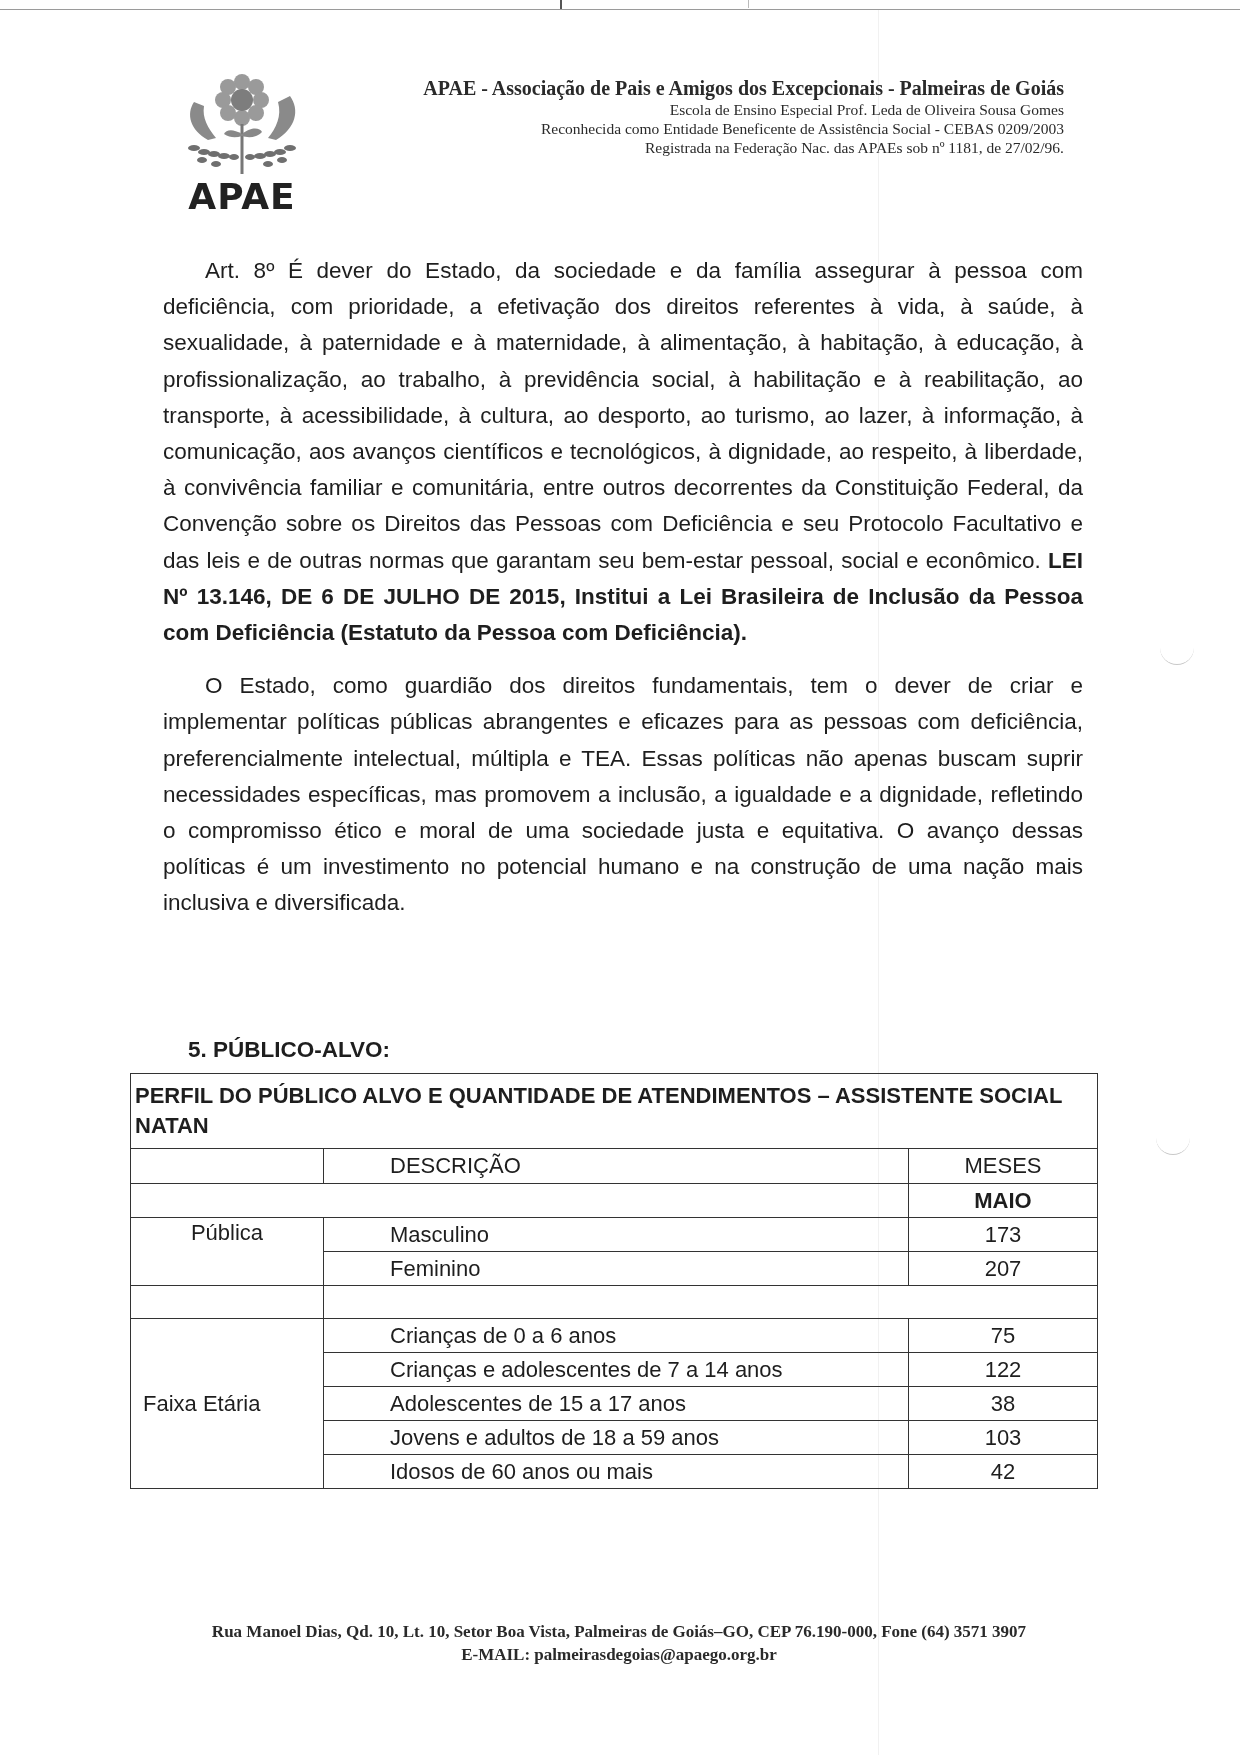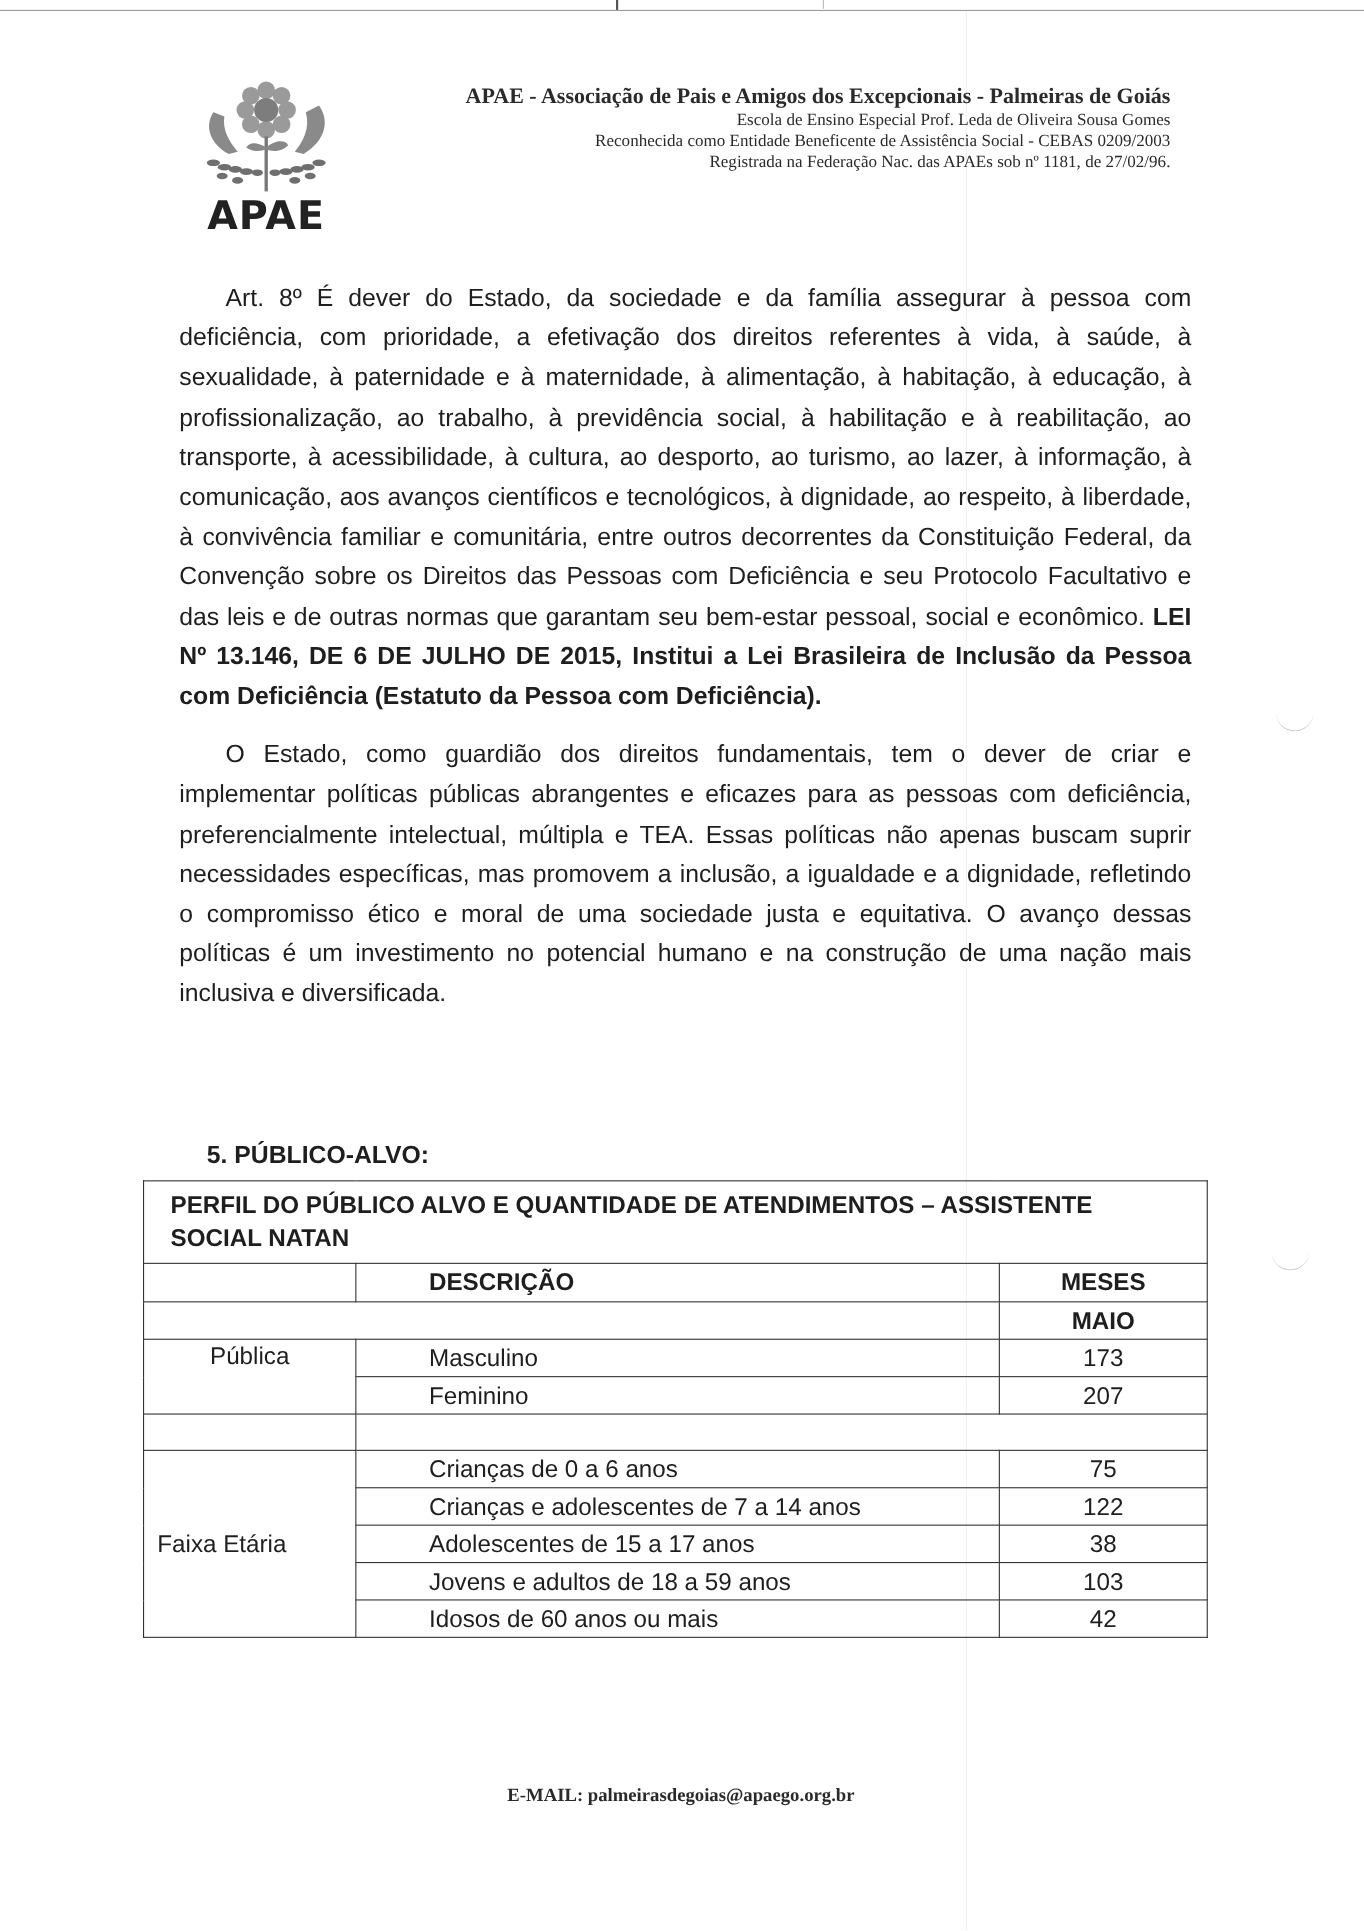--- a/index.html
+++ b/index.html
@@ -31,22 +31,22 @@
   .body-text p { margin: 17px; text-indent: 42px; }
   .body-text b { font-weight: bold; }
 
   .section-title { position: absolute; left: 188px; top: 1037px;
     font-family: "Liberation Sans", sans-serif; font-size: 22.5px; font-weight: bold; color: #1e1e1e; }
 
   
   table.profile { position: absolute; left: 130px; top: 1073px; width: 968px;
     border-collapse: collapse; font-family: "Liberation Sans", sans-serif; font-size: 22px; color: #1e1e1e; }
   table.profile td { border: 1.5px solid #333; padding: 0 8px; vertical-align: middle; }
-  .t-title { font-weight: bold; height: 70px; line-height: 30px; padding: 2px 24px !important; }
-  .t-head td { height: 34px; font-weight: bold; }
+  .t-title { font-weight: bold; height: 70px; line-height: 30px; padding: 2px 4px !important; }
+  .t-head td { height: 34px; font-weight: normal; }
   .c1 { width: 172px; }
   .c3 { width: 172px; text-align: center; }
   .desc-h { padding-left: 66px !important; }
   .month { text-align: center; font-weight: bold; }
   .row td { height: 33px; }
   .item { padding-left: 66px !important; }
   .cat { text-align: center; }
   .num { text-align: center; }
   .blank td { height: 32px; }
 
@@ -169,14 +169,15 @@
     <td class="item">Idosos de 60 anos ou mais</td>
     <td class="c3 num">42</td>
   </tr>
 </tbody>
   </table>
 
 <div class="punch" style="left:1160px;top:640px;"></div>
 <div class="punch" style="left:1156px;top:1130px;"></div>
 
 <div class="footer">
+  <div>Rua Manoel Dias, Qd. 10, Lt. 10, Setor Boa Vista, Palmeiras de Goiás–GO, CEP 76.190-000, Fone (64) 3571 3907</div>
   <div>E-MAIL: palmeirasdegoias@apaego.org.br</div>
 </div>
 
 </body></html>

